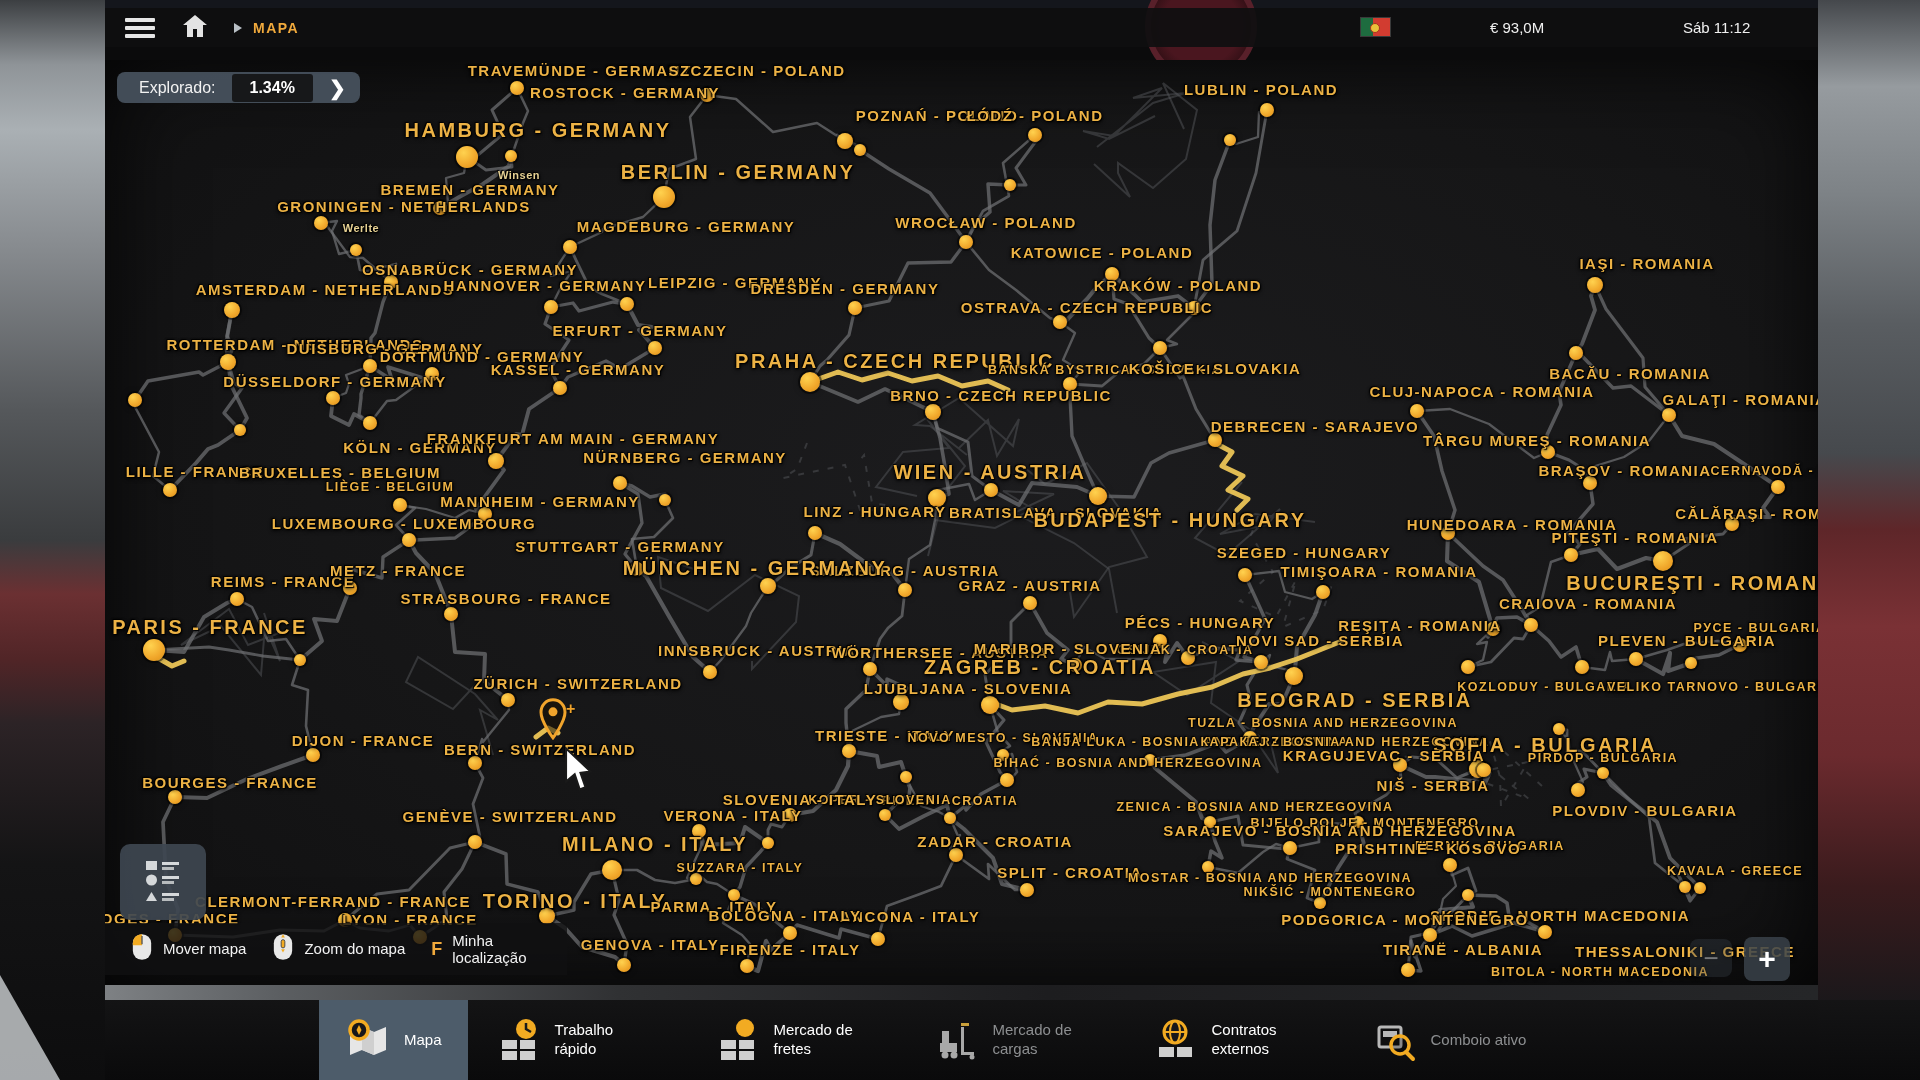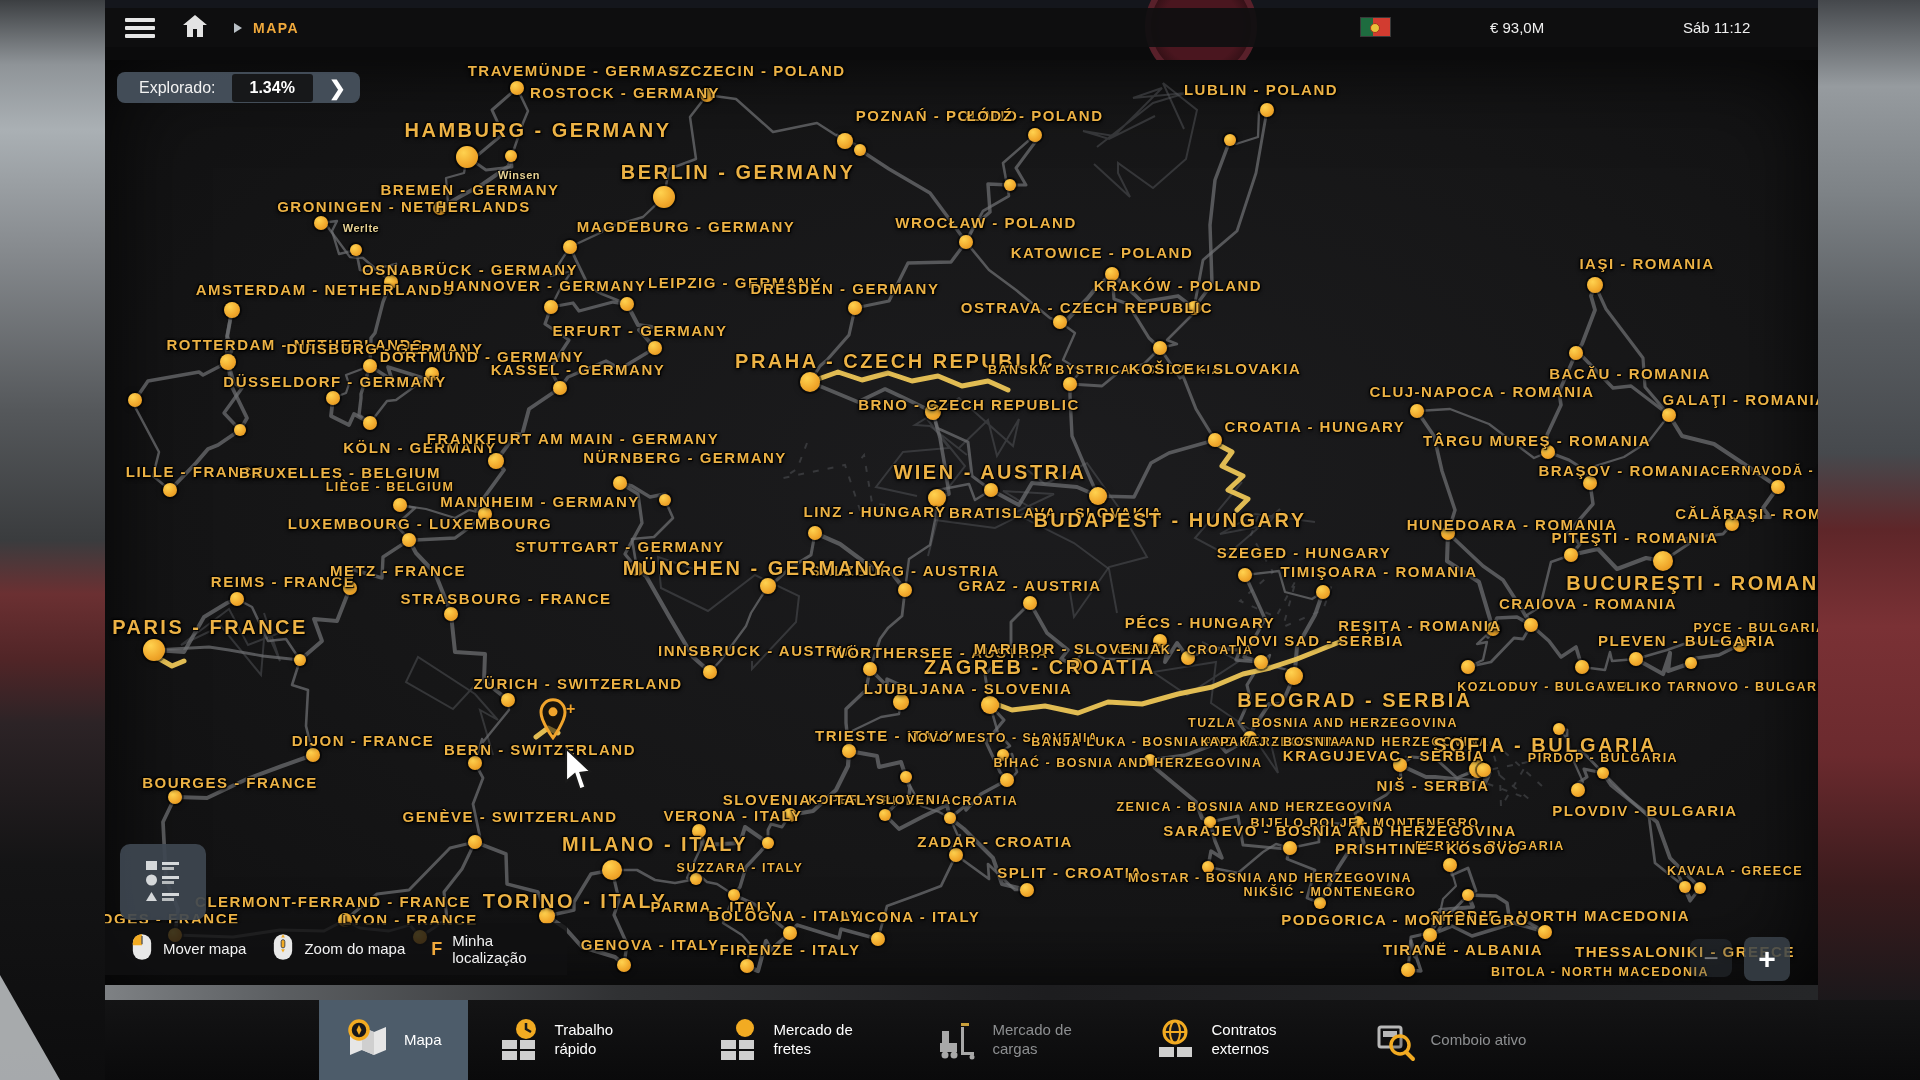--- a/index.html
+++ b/index.html
@@ -541,32 +541,32 @@
     <div class="city s2" style="left: 535px; top: 270px; z-index: 20;">ERFURT - GERMANY</div>
     <div class="city s2" style="left: 190px; top: 284px; z-index: 20;">ROTTERDAM - NETHERLANDS</div>
     <div class="city s2" style="left: 280px; top: 288px; z-index: 20;">DUISBURG - GERMANY</div>
     <div class="city s2" style="left: 377px; top: 296px; z-index: 20;">DORTMUND - GERMANY</div>
     <div class="city s2" style="left: 455px; top: 309px; z-index: 20; padding-left: 36px;">KASSEL - GERMANY</div>
     <div class="city s3" style="left: 790px; top: 301px; z-index: 20;">PRAHA - CZECH REPUBLIC</div>
     <div class="city s1" style="left: 1000px; top: 310px; z-index: 20;">BANSKÁ BYSTRICA - SLOVAKIA</div>
     <div class="city s2" style="left: 1110px; top: 308px; z-index: 20;">KOŠICE - SLOVAKIA</div>
     <div class="city s2" style="left: 1525px; top: 313px; z-index: 20;">BACĂU - ROMANIA</div>
     <div class="city s2" style="left: 230px; top: 321px; z-index: 20;">DÜSSELDORF - GERMANY</div>
-    <div class="city s2" style="left: 864px; top: 335px; z-index: 20; margin-top: 9px;">BRNO - CZECH REPUBLIC</div>
+    <div class="city s2" style="left: 896px; top: 335px; z-index: 20;">BRNO - CZECH REPUBLIC</div>
     <div class="city s2" style="left: 1377px; top: 331px; z-index: 20;">CLUJ-NAPOCA - ROMANIA</div>
     <div class="city s2" style="left: 1640px; top: 339px; z-index: 20;">GALAŢI - ROMANIA</div>
-    <div class="city s2" style="left: 1210px; top: 366px; z-index: 20;">CROATIA - HUNGARY</div>
+    <div class="city s2" style="left: 1210px; top: 366px; z-index: 20;">DEBRECEN - SARAJEVO</div>
     <div class="city s2" style="left: 315px; top: 387px; z-index: 20;">KÖLN - GERMANY</div>
     <div class="city s2" style="left: 468px; top: 378px; z-index: 20;">FRANKFURT AM MAIN - GERMANY</div>
     <div class="city s2" style="left: 580px; top: 397px; z-index: 20;">NÜRNBERG - GERMANY</div>
     <div class="city s2" style="left: 90px; top: 411px; z-index: 20;">LILLE - FRANCE</div>
     <div class="city s2" style="left: 235px; top: 412px; z-index: 20;">BRUXELLES - BELGIUM</div>
     <div class="city s1" style="left: 285px; top: 427px; z-index: 20;">LIÈGE - BELGIUM</div>
     <div class="city s2" style="left: 435px; top: 441px; z-index: 20;">MANNHEIM - GERMANY</div>
-    <div class="city s2" style="left: 315px; top: 463px; z-index: 20;">LUXEMBOURG - LUXEMBOURG</div>
+    <div class="city s2" style="left: 299px; top: 463px; z-index: 20;">LUXEMBOURG - LUXEMBOURG</div>
     <div class="city s2" style="left: 770px; top: 451px; z-index: 20;">LINZ - HUNGARY</div>
     <div class="city s2" style="left: 951px; top: 452px; z-index: 20;">BRATISLAVA - SLOVAKIA</div>
     <div class="city s3" style="left: 1065px; top: 460px; z-index: 20;">BUDAPEST - HUNGARY</div>
     <div class="city s3" style="left: 885px; top: 412px; z-index: 20;">WIEN - AUSTRIA</div>
     <div class="city s2" style="left: 1407px; top: 464px; z-index: 20;">HUNEDOARA - ROMANIA</div>
     <div class="city s2" style="left: 1665px; top: 453px; z-index: 20;">CĂLĂRAŞI - ROMANIA</div>
     <div class="city s1" style="left: 1695px; top: 411px; z-index: 20;">CERNAVODĂ - ROMANIA</div>
     <div class="city s2" style="left: 1520px; top: 410px; z-index: 20;">BRAŞOV - ROMANIA</div>
     <div class="city s2" style="left: 1530px; top: 477px; z-index: 20;">PITEŞTI - ROMANIA</div>
     <div class="city s2" style="left: 1432px; top: 380px; z-index: 20;">TÂRGU MUREŞ - ROMANIA</div>

